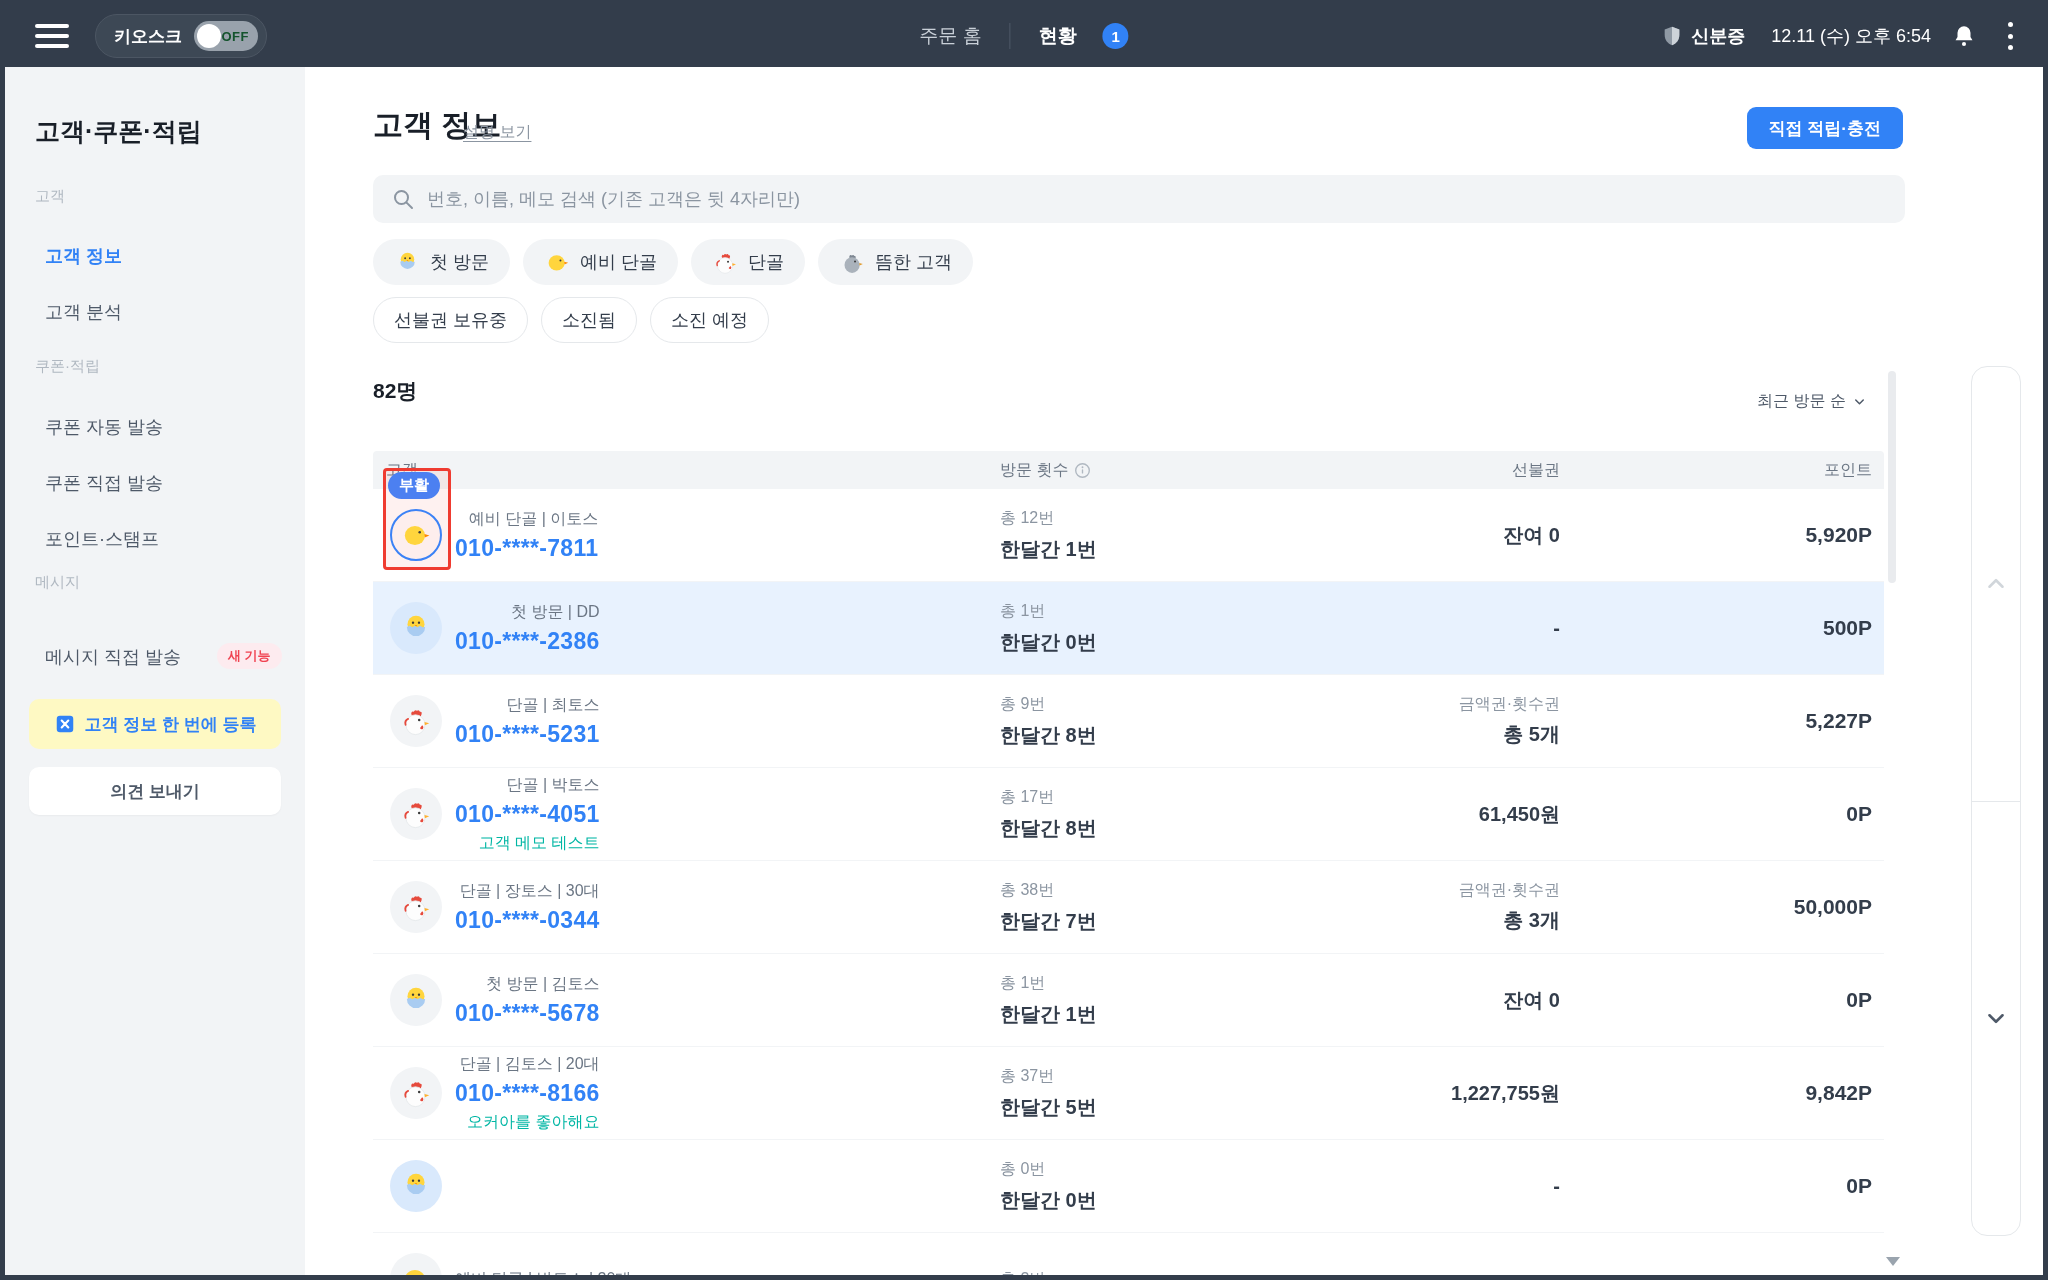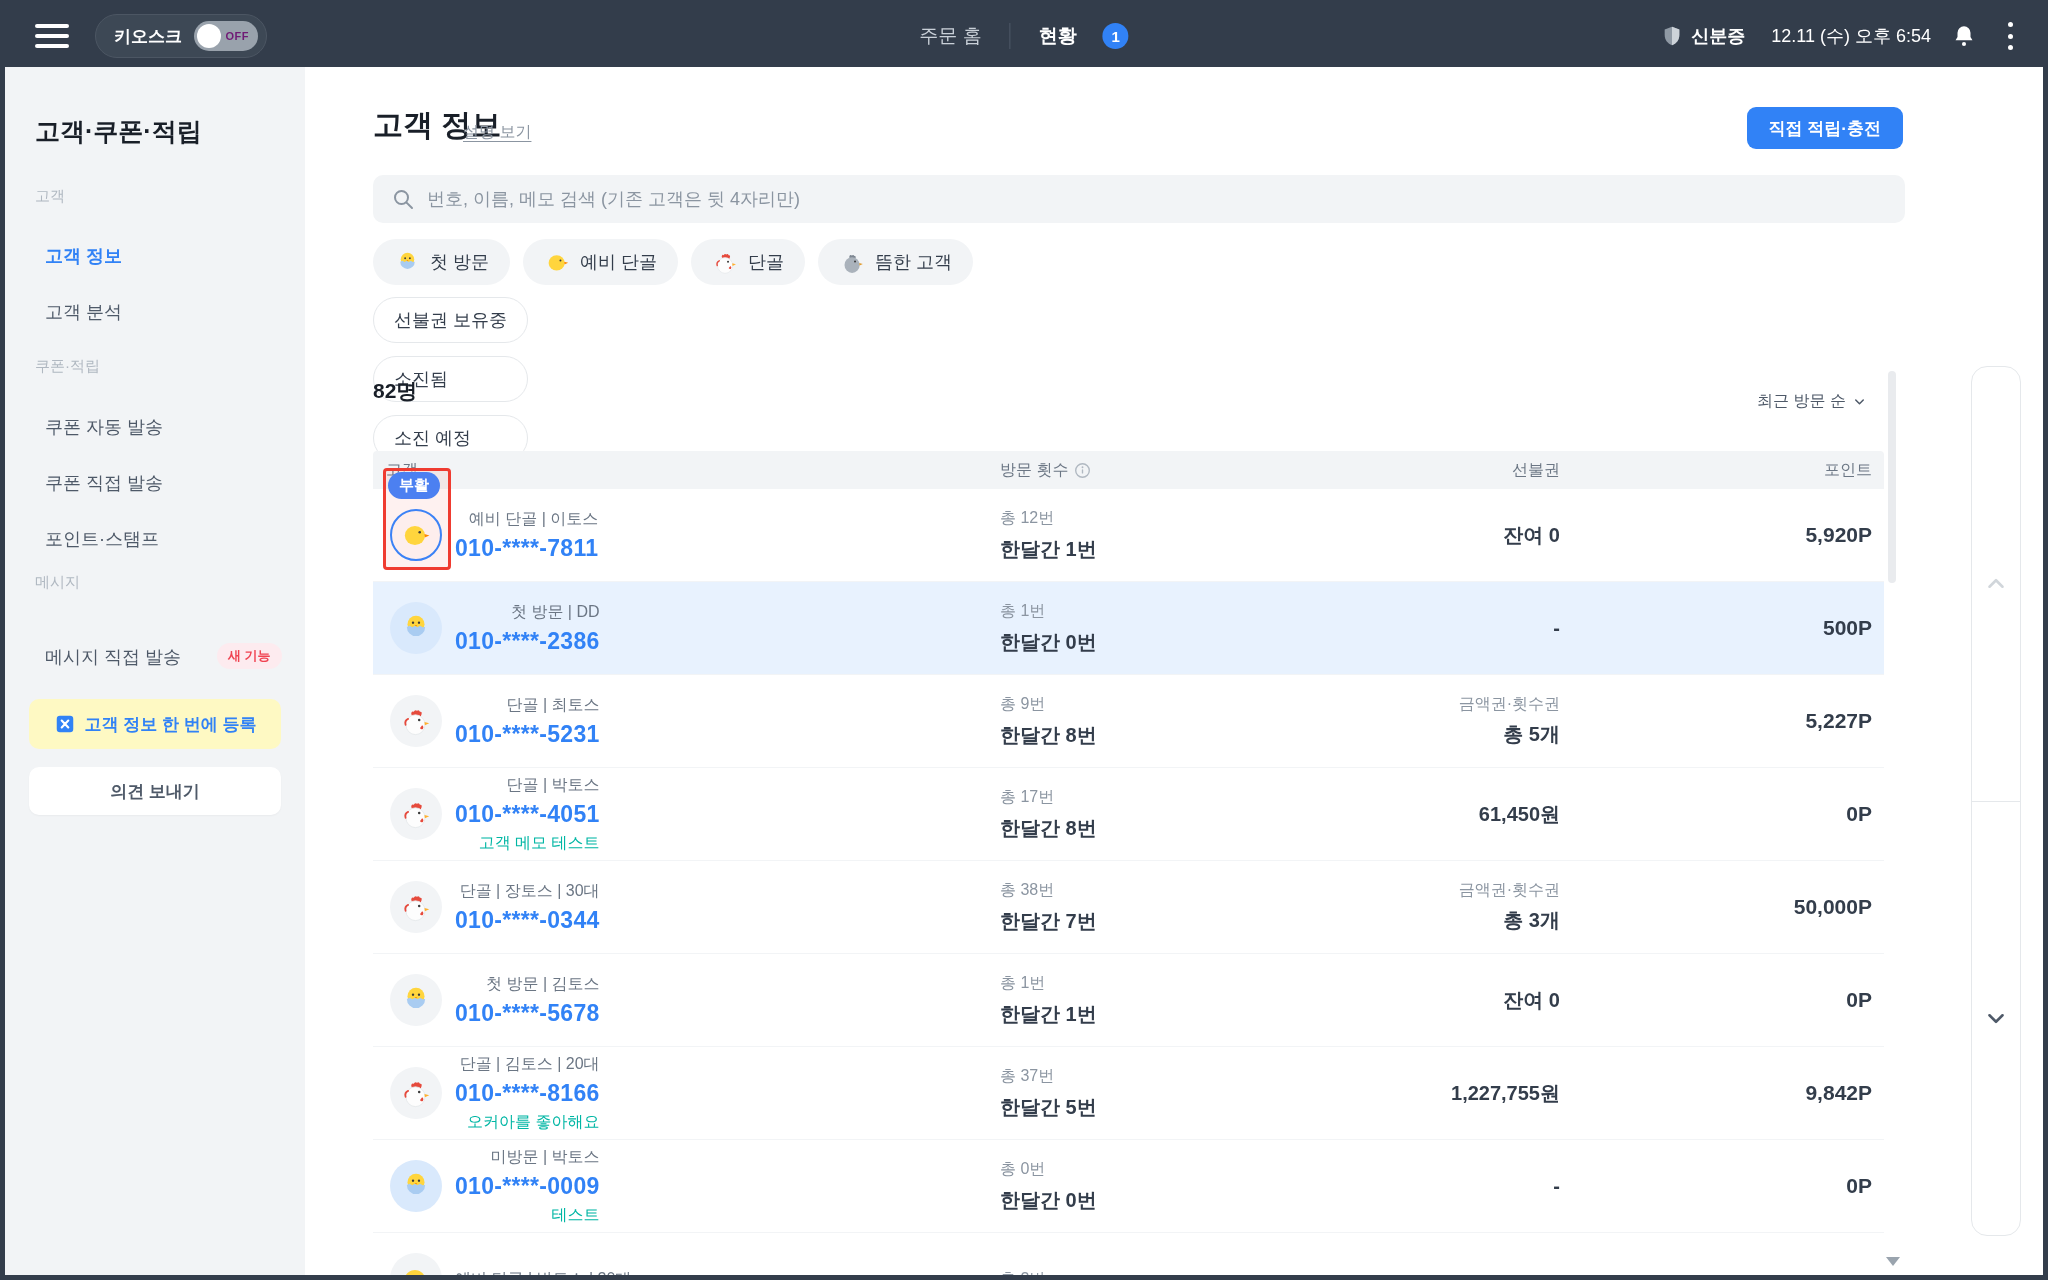--- a/index.html
+++ b/index.html
@@ -8,21 +8,21 @@
   .frame { position:relative; width:2048px; height:1280px; border:5px solid #333d4b; background:#fff; overflow:hidden; }
 
   
   .topbar { position:relative; height:62px; background:#333d4b; display:flex; align-items:center; padding:0 30px; }
   .hamburger { width:34px; height:24px; display:flex; flex-direction:column; justify-content:space-between; cursor:pointer; }
   .hamburger span { display:block; height:4px; border-radius:2px; background:#fff; }
   .kiosk-pill { margin-left:26px; display:flex; align-items:center; gap:12px; background:#3d4855; border:1px solid #4c5663; border-radius:22px; padding:6px 8px 6px 18px; }
   .kiosk-label { color:#fff; font-size:17px; font-weight:bold; }
   .kiosk-toggle { width:64px; height:30px; border-radius:15px; background:#99a2ac; position:relative; display:flex; align-items:center; }
   .kiosk-knob { position:absolute; left:3px; top:3px; width:24px; height:24px; border-radius:50%; background:#fff; }
-  .kiosk-state { position:absolute; right:9px; color:#701a75; font-size:11px; font-weight:bold; letter-spacing:.5px; }
+  .kiosk-state { position:absolute; right:9px; color:#14532d; font-size:13px; font-weight:bold; letter-spacing:.5px; }
   .topbar-center { position:absolute; left:50%; top:0; height:62px; transform:translateX(-50%); display:flex; align-items:center; gap:28px; }
   .tb-link { font-size:19px; color:#c9d0d8; cursor:pointer; }
   .tb-divider { width:1px; height:26px; background:#4e5968; }
   .tb-status { display:flex; align-items:center; gap:26px; color:#fff; font-size:19px; font-weight:600; cursor:pointer; }
   .tb-badge { width:26px; height:26px; border-radius:50%; background:#3182f6; color:#fff; font-size:15px; font-weight:bold; display:flex; align-items:center; justify-content:center; }
   .topbar-right { margin-left:auto; display:flex; align-items:center; gap:20px; }
   .tb-id { display:flex; align-items:center; gap:8px; color:#fff; font-size:18px; font-weight:600; cursor:pointer; }
   .tb-time { color:#fff; font-size:18px; margin-left:6px; }
   .tb-bell { width:26px; height:26px; cursor:pointer; }
   .tb-kebab { width:6px; height:28px; display:flex; flex-direction:column; justify-content:space-between; align-items:center; margin-left:10px; cursor:pointer; }
@@ -46,21 +46,21 @@
   .pg-title { position:absolute; left:68px; top:38px; font-size:30px; font-weight:bold; color:#191f28; }
   .pg-desc { position:absolute; left:158px; top:55px; font-size:16px; color:#8b95a1; text-decoration:underline; text-underline-offset:4px; cursor:pointer; }
   .charge-btn { position:absolute; right:140px; top:40px; height:42px; padding:0 22px; background:#3182f6; color:#fff; border:none; border-radius:9px; font-size:17px; font-weight:600; cursor:pointer; font-family:inherit; }
   .searchbar { position:absolute; left:68px; top:108px; width:1532px; height:48px; background:#f2f4f6; border-radius:10px; display:flex; align-items:center; padding:0 18px; gap:12px; }
   .searchbar input { flex:1; border:none; background:transparent; outline:none; font-size:18px; color:#333d4b; font-family:inherit; }
   .searchbar input::placeholder { color:#8b95a1; }
 
   
   .chips { position:absolute; left:68px; display:flex; gap:13px; }
   .chips.tier-row { top:172px; }
-  .chips.pp-row { top:230px;flex-direction:column; }
+  .chips.pp-row { top:230px; }
   .chip { height:46px; display:flex; align-items:center; gap:9px; padding:0 20px; border-radius:23px; font-size:18px; color:#333d4b; cursor:pointer; background:#f2f4f6; border:1px solid transparent; }
   .chip.outline { background:#fff; border:1px solid #e5e8eb; }
   .chip svg { width:27px; height:27px; }
 
   
   .count { position:absolute; left:68px; top:310px; font-size:21px; font-weight:bold; color:#191f28; }
   .sort { position:absolute; right:176px; top:324px; display:flex; align-items:center; gap:6px; font-size:16px; color:#4e5968; cursor:pointer; }
   .list { position:absolute; left:68px; top:384px; width:1511px; }
   .lhead { position:relative; height:38px; background:#f2f4f6; border-radius:4px 4px 0 0; font-size:16px; color:#6b7684; }
   .lhead .h-cust { position:absolute; left:13px; top:9px; }
@@ -432,25 +432,20 @@
             </div>
           <div class="cell-pts">9,842P</div>
         </div>
 
         <div class="row">
           <div class="avatar blue">
               <svg>
                 <use href="#ic-hatch"></use>
               </svg>
             </div>
-          <div class="cust-text">
-            <span class="r-tier">미방문 | 박토스</span>
-            <span class="r-phone">010-****-0009</span>
-            <span class="r-memo">테스트</span>
-          </div>
           <div class="cell-visits">
             <span class="v1">총 0번</span>
             <span class="v2">한달간 0번</span>
           </div>
           <div class="cell-pp">
               <span class="pp-val">-</span>
             </div>
           <div class="cell-pts">0P</div>
         </div>
 

